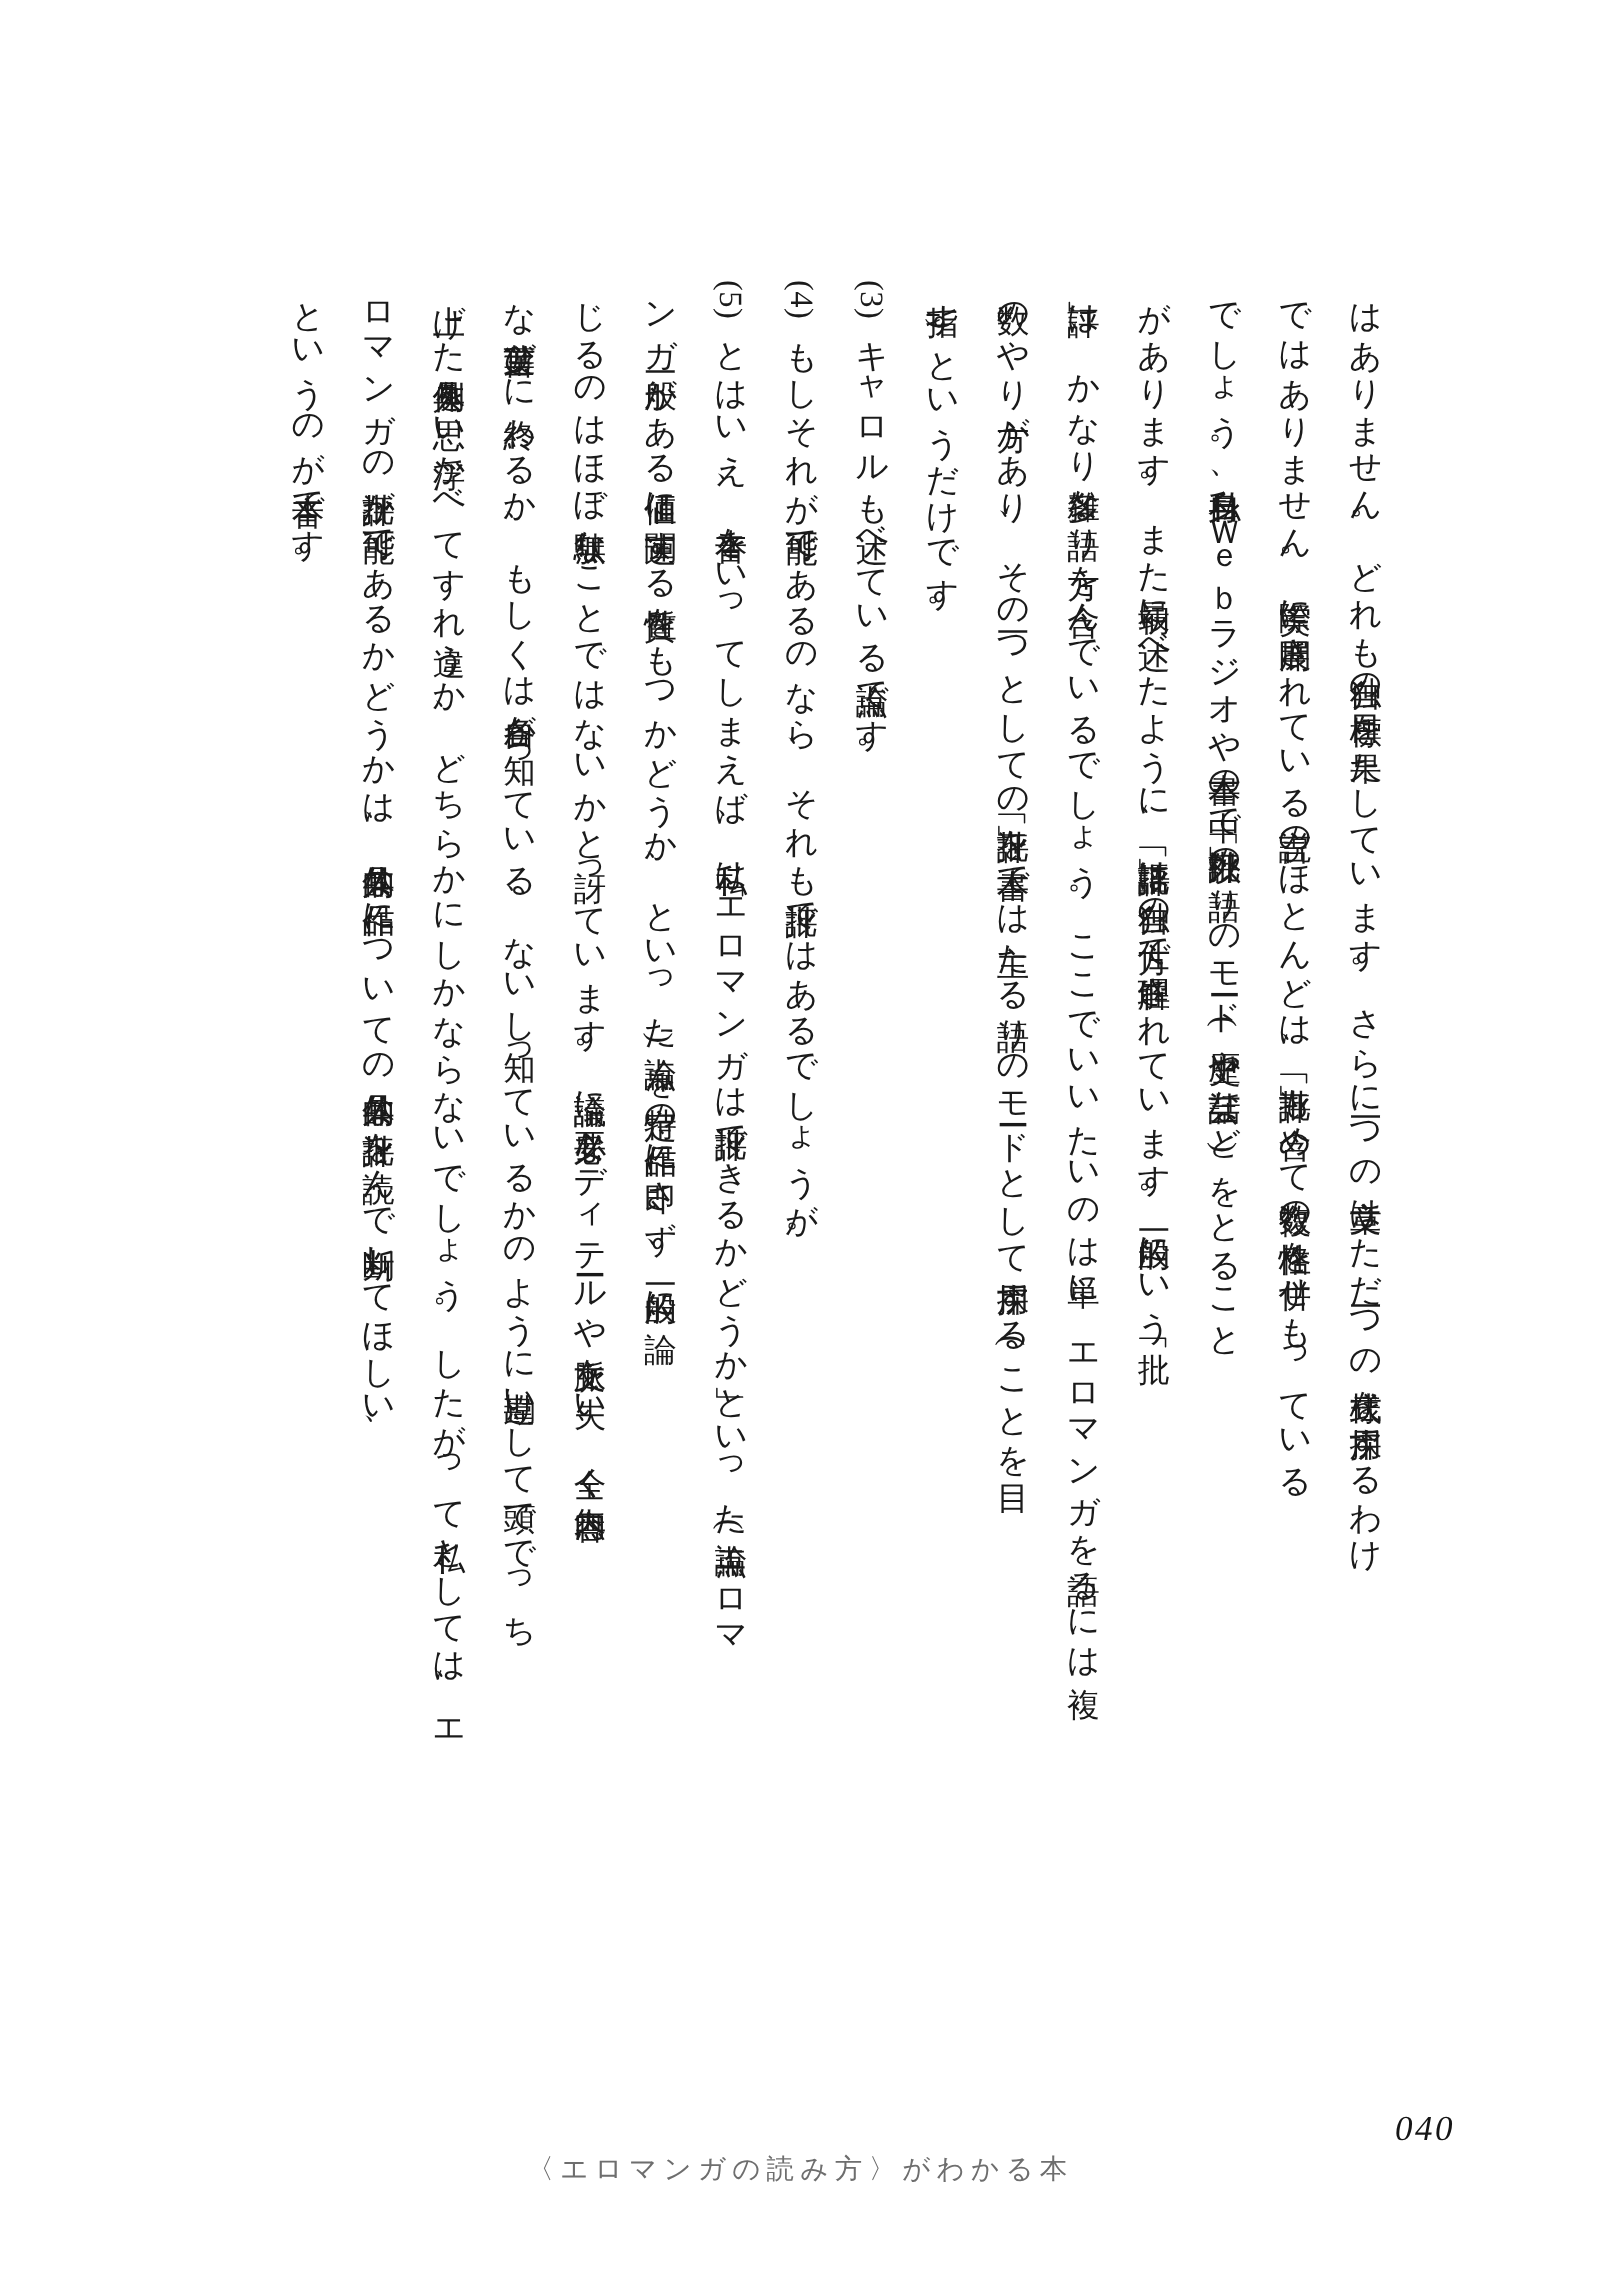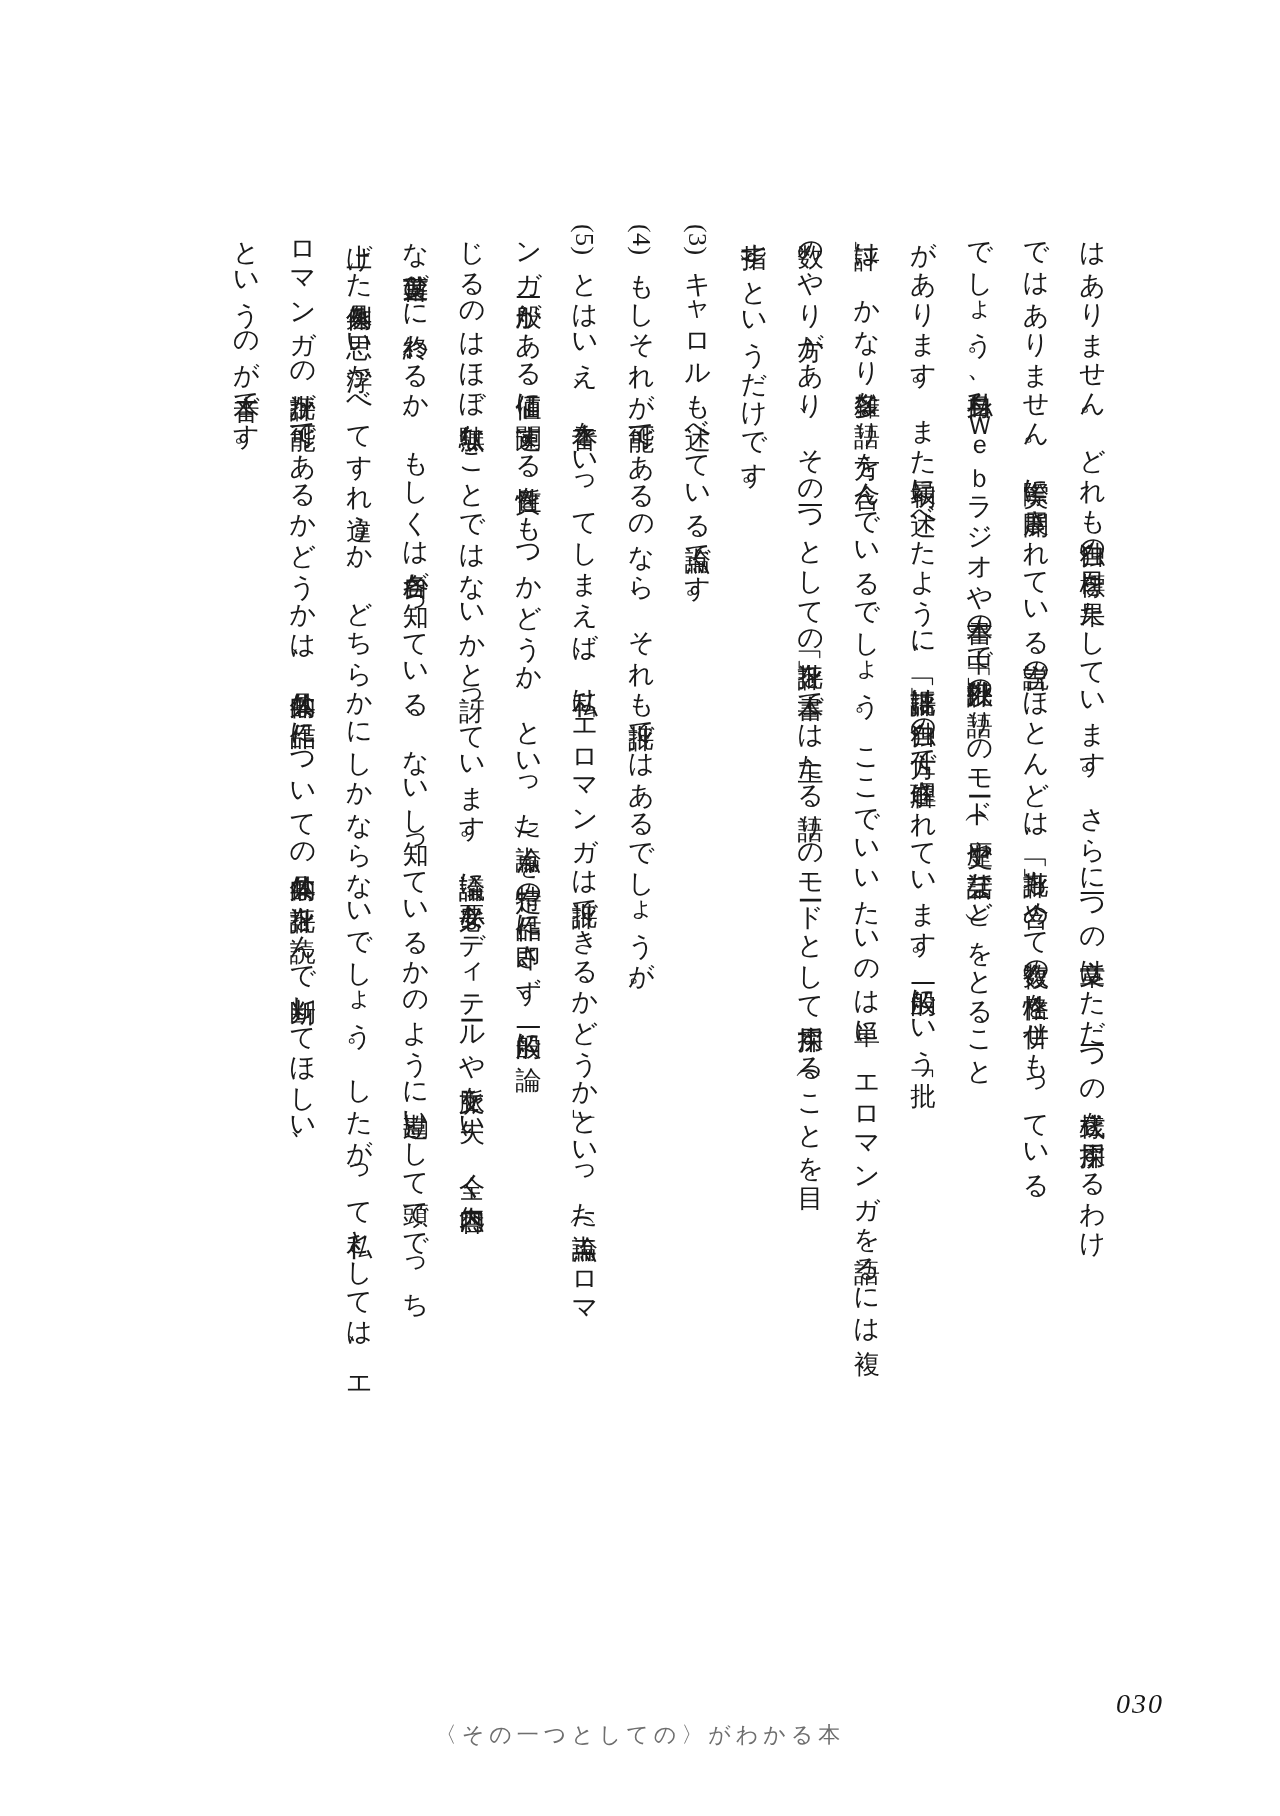--- a/index.html
+++ b/index.html
@@ -80,17 +80,17 @@
     <p>(4)もしそれが可能であるのなら、それも批評ではあるでしょうが。</p>
     <p>(5)とはいえ、本音をいってしまえば、私は「エロマンガは批評できるかどうか」といった論点(エロマ</p>
     <p>ンガ一般がある価値に関連する性質をもつかどうか、といった論点)を特定の作品に即さず、一般的に論</p>
     <p>じるのはほぼ無駄なことではないかと訝っています。議論に必要なディテールや文脈を失い、全く無内容</p>
     <p>な言葉遊びに終わるか、もしくは各自が知っている、ないし知っているかのように勘違いして頭ででっち</p>
     <p>上げた具体例を思い浮かべてすれ違うか、どちらかにしかならないでしょう。したがって私としては、エ</p>
     <p>ロマンガの批評が可能であるかどうかは、具体的な作品についての具体的な批評を読んで判断してほしい、</p>
     <p>というのが本音です。</p>
   </div>
 
-  <div class="page-number">030</div>
+  <div class="page-number">040</div>
 
-  <div class="running-title">〈その一つとしての〉がわかる本</div>
+  <div class="running-title">〈エロマンガの読み方〉がわかる本</div>
 
 </div>
 
 </body></html>

